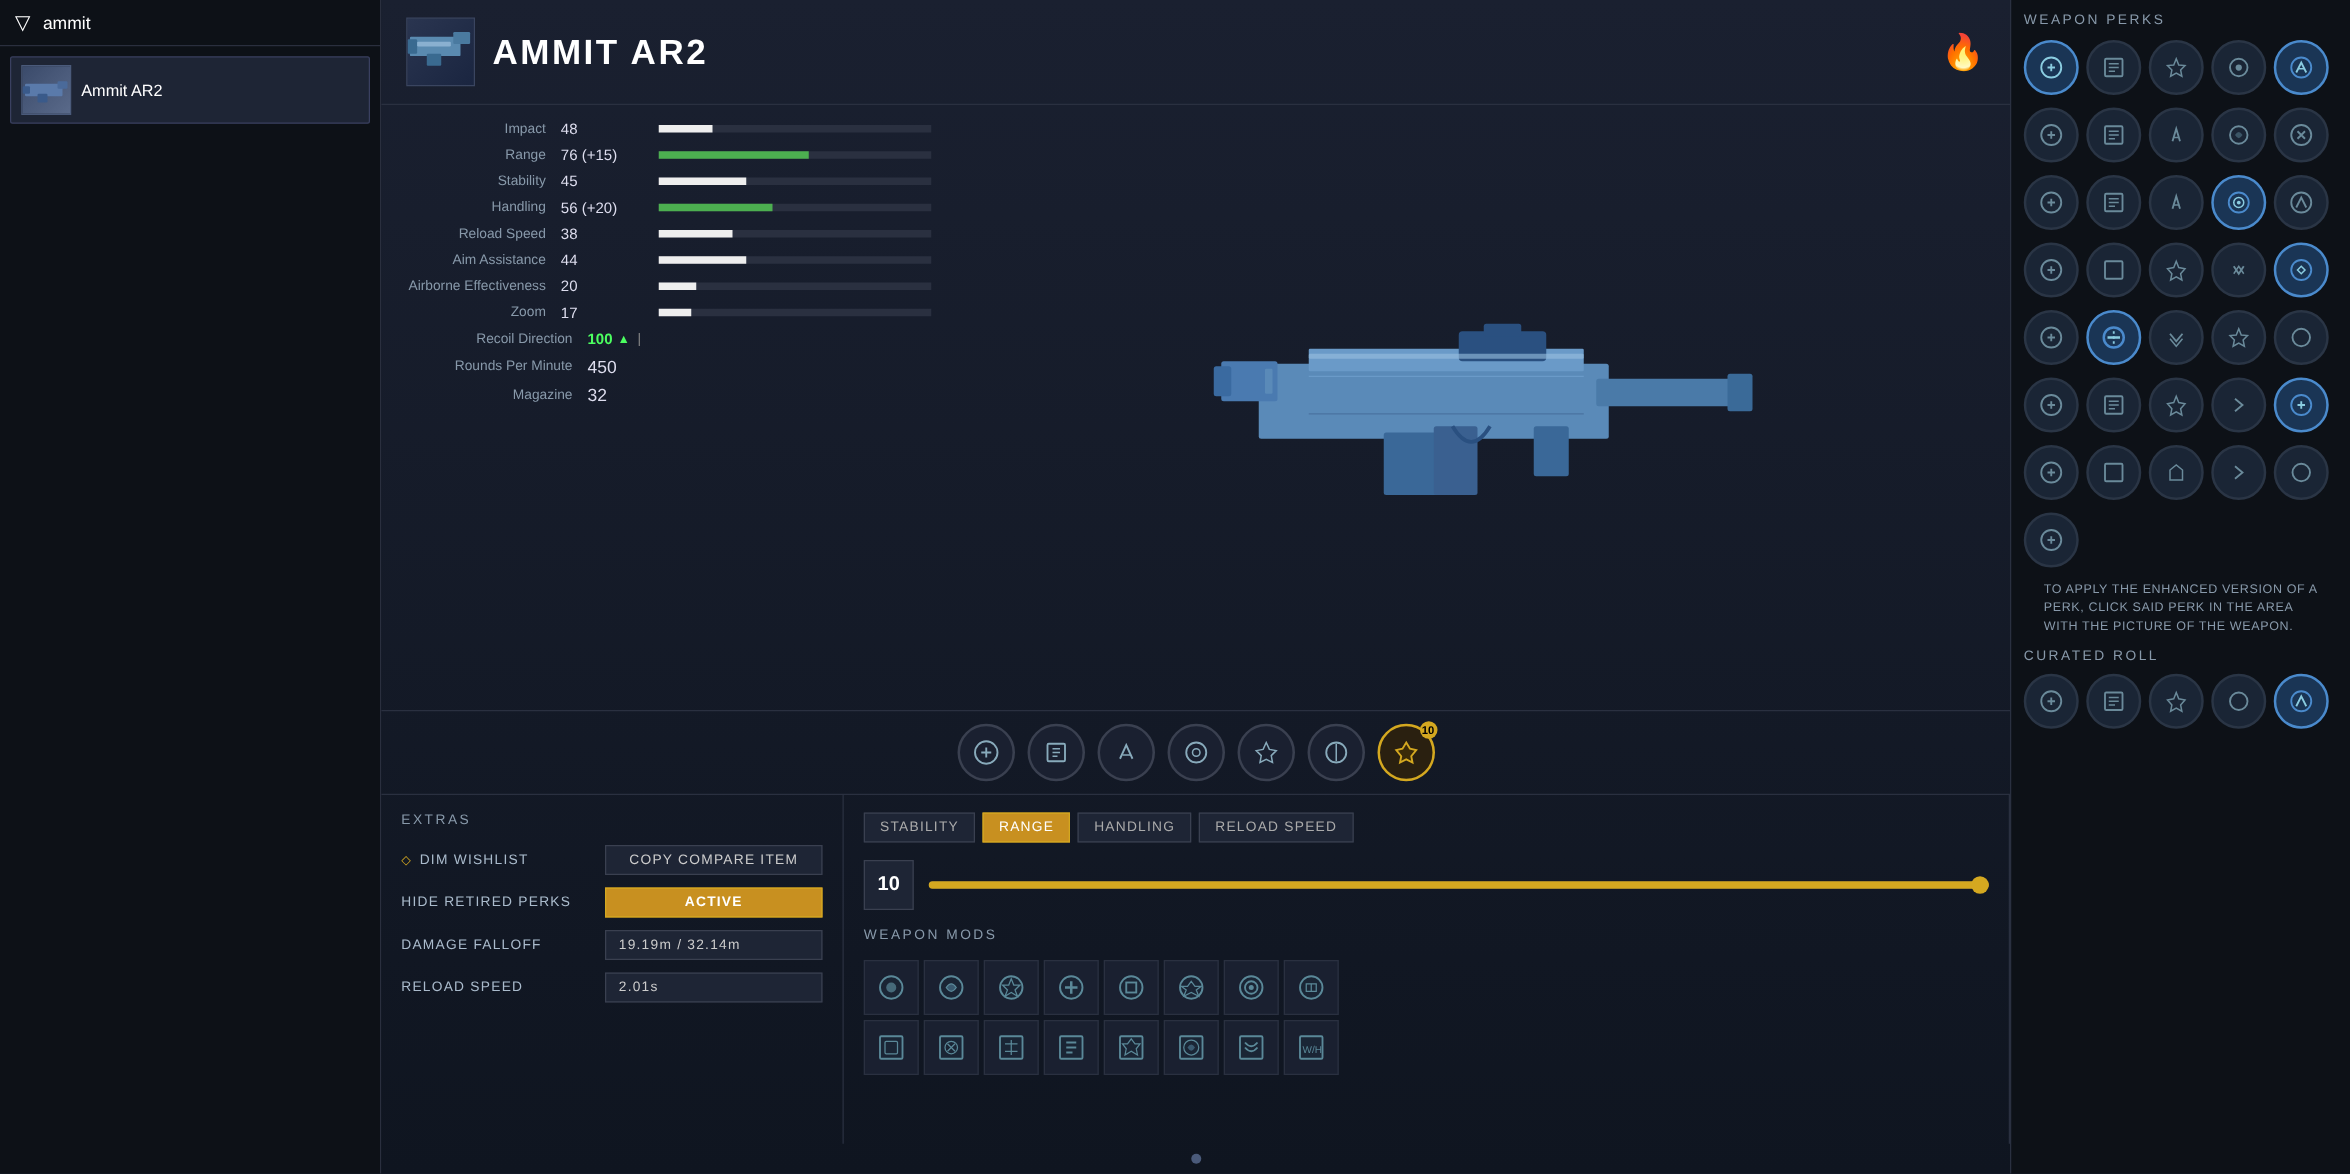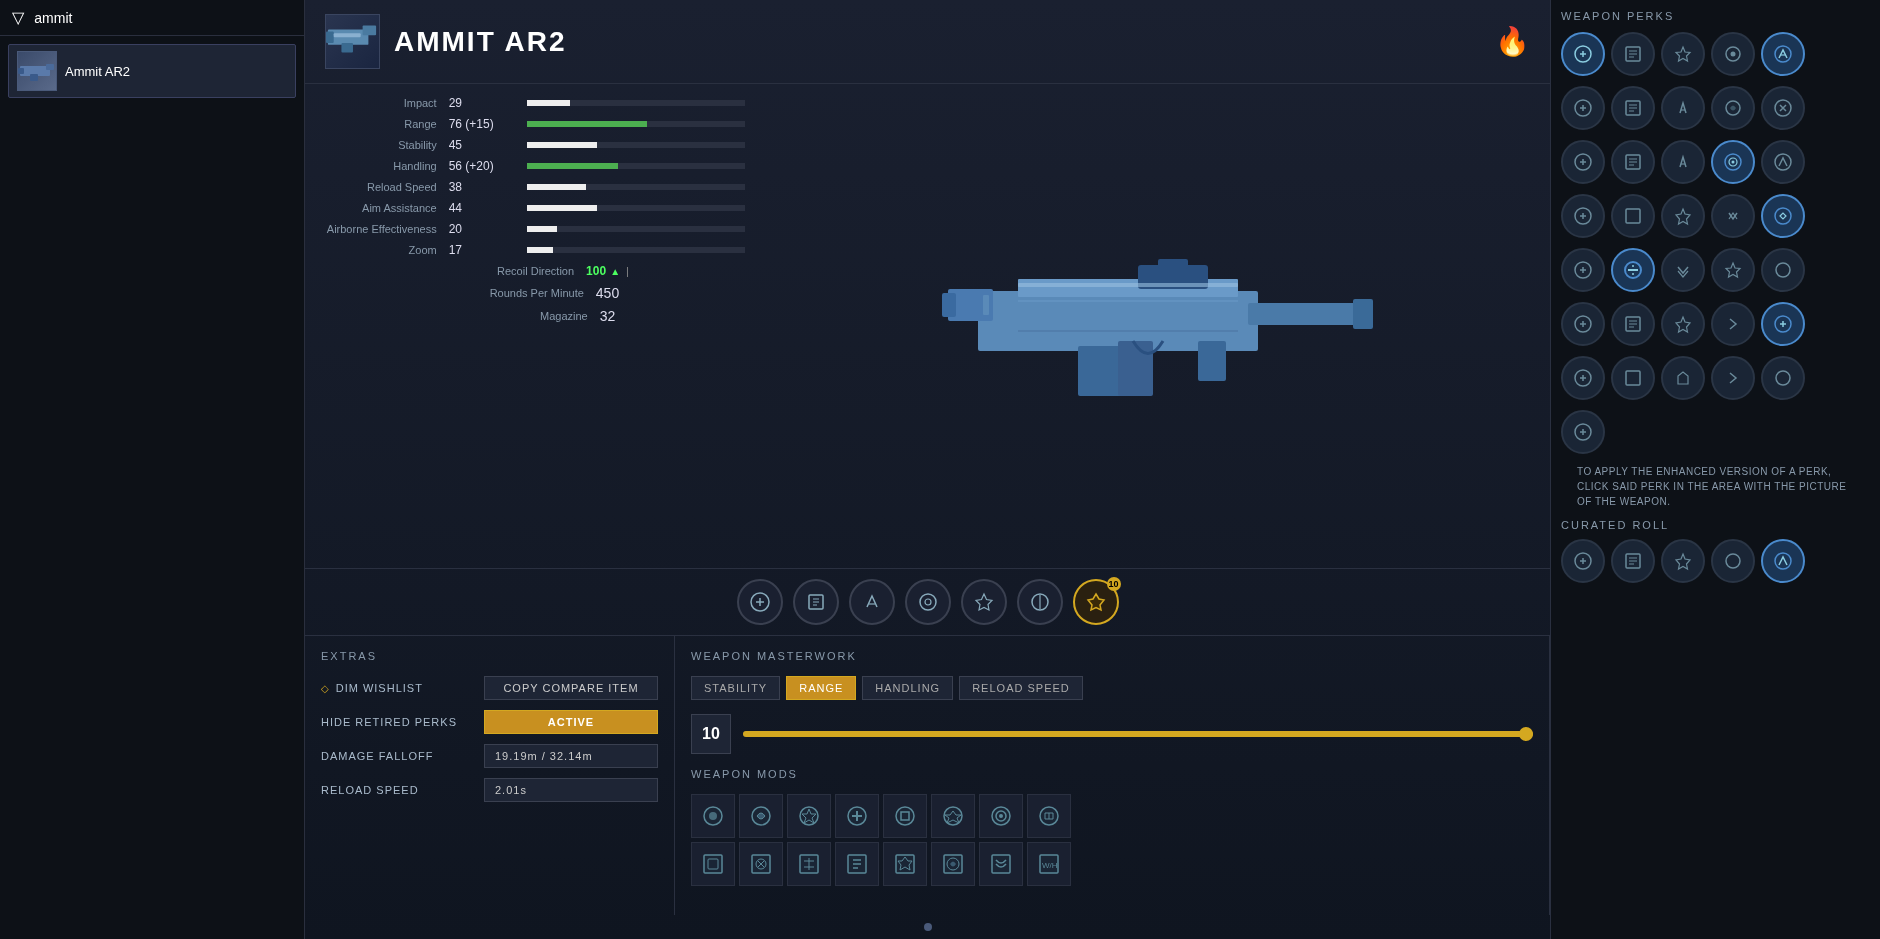--- a/index.html
+++ b/index.html
@@ -139,21 +139,20 @@
     }
     .stats-panel {
       width: 460px;
       padding: 12px 20px;
       flex-shrink: 0;
     }
     .stat-row {
       display: flex;
       align-items: center;
       margin-bottom: 7px;
-      justify-content: center;
     }
     .stat-label {
       width: 145px;
       text-align: right;
       padding-right: 12px;
       color: #8899aa;
       font-size: 11px;
     }
     .stat-value {
       color: #dde;
@@ -392,21 +391,21 @@
       display: flex;
       align-items: center;
       justify-content: center;
       cursor: pointer;
       font-size: 16px;
       color: #5a7a8a;
     }
 
     
     .right-perks-panel {
-      width: 330px;
+      width: 272px;
       background: #0d1117;
       border-left: 1px solid #2a3040;
       padding: 10px;
       flex-shrink: 0;
       overflow-y: auto;
     }
     .perks-panel-title {
       font-size: 11px;
       letter-spacing: 2px;
       color: #8899aa;
@@ -509,21 +508,21 @@
       <div class="weapon-main-title">AMMIT AR2</div>
     </div>
     <div class="fire-icon">🔥</div>
   </div>
 
   <div class="weapon-body">
     <div class="stats-panel">
 
       <div class="stat-row">
         <span class="stat-label">Impact</span>
-        <span class="stat-value">29</span>
+        <span class="stat-value">48</span>
         <div class="stat-bar-track">
           <div class="stat-bar" style="width:20%"></div>
         </div>
       </div>
 
       <div class="stat-row">
         <span class="stat-label">Range</span>
         <span class="stat-value">76 (+15)</span>
         <div class="stat-bar-track">
           <div class="stat-bar green" style="width:55%"></div>
@@ -699,21 +698,20 @@
         <span class="extra-value">19.19m / 32.14m</span>
       </div>
 
       <div class="extra-row">
         <span class="extra-label">RELOAD SPEED</span>
         <span class="extra-value">2.01s</span>
       </div>
     </div>
 
     <div class="masterwork-panel">
-      <div class="panel-title">WEAPON MASTERWORK</div>
       <div class="mw-tabs">
         <button class="mw-tab">STABILITY</button>
         <button class="mw-tab active">RANGE</button>
         <button class="mw-tab">HANDLING</button>
         <button class="mw-tab">RELOAD SPEED</button>
       </div>
       <div class="mw-slider-row">
         <div class="mw-level-box">10</div>
         <div class="mw-slider">
           <div class="mw-slider-fill"></div>

